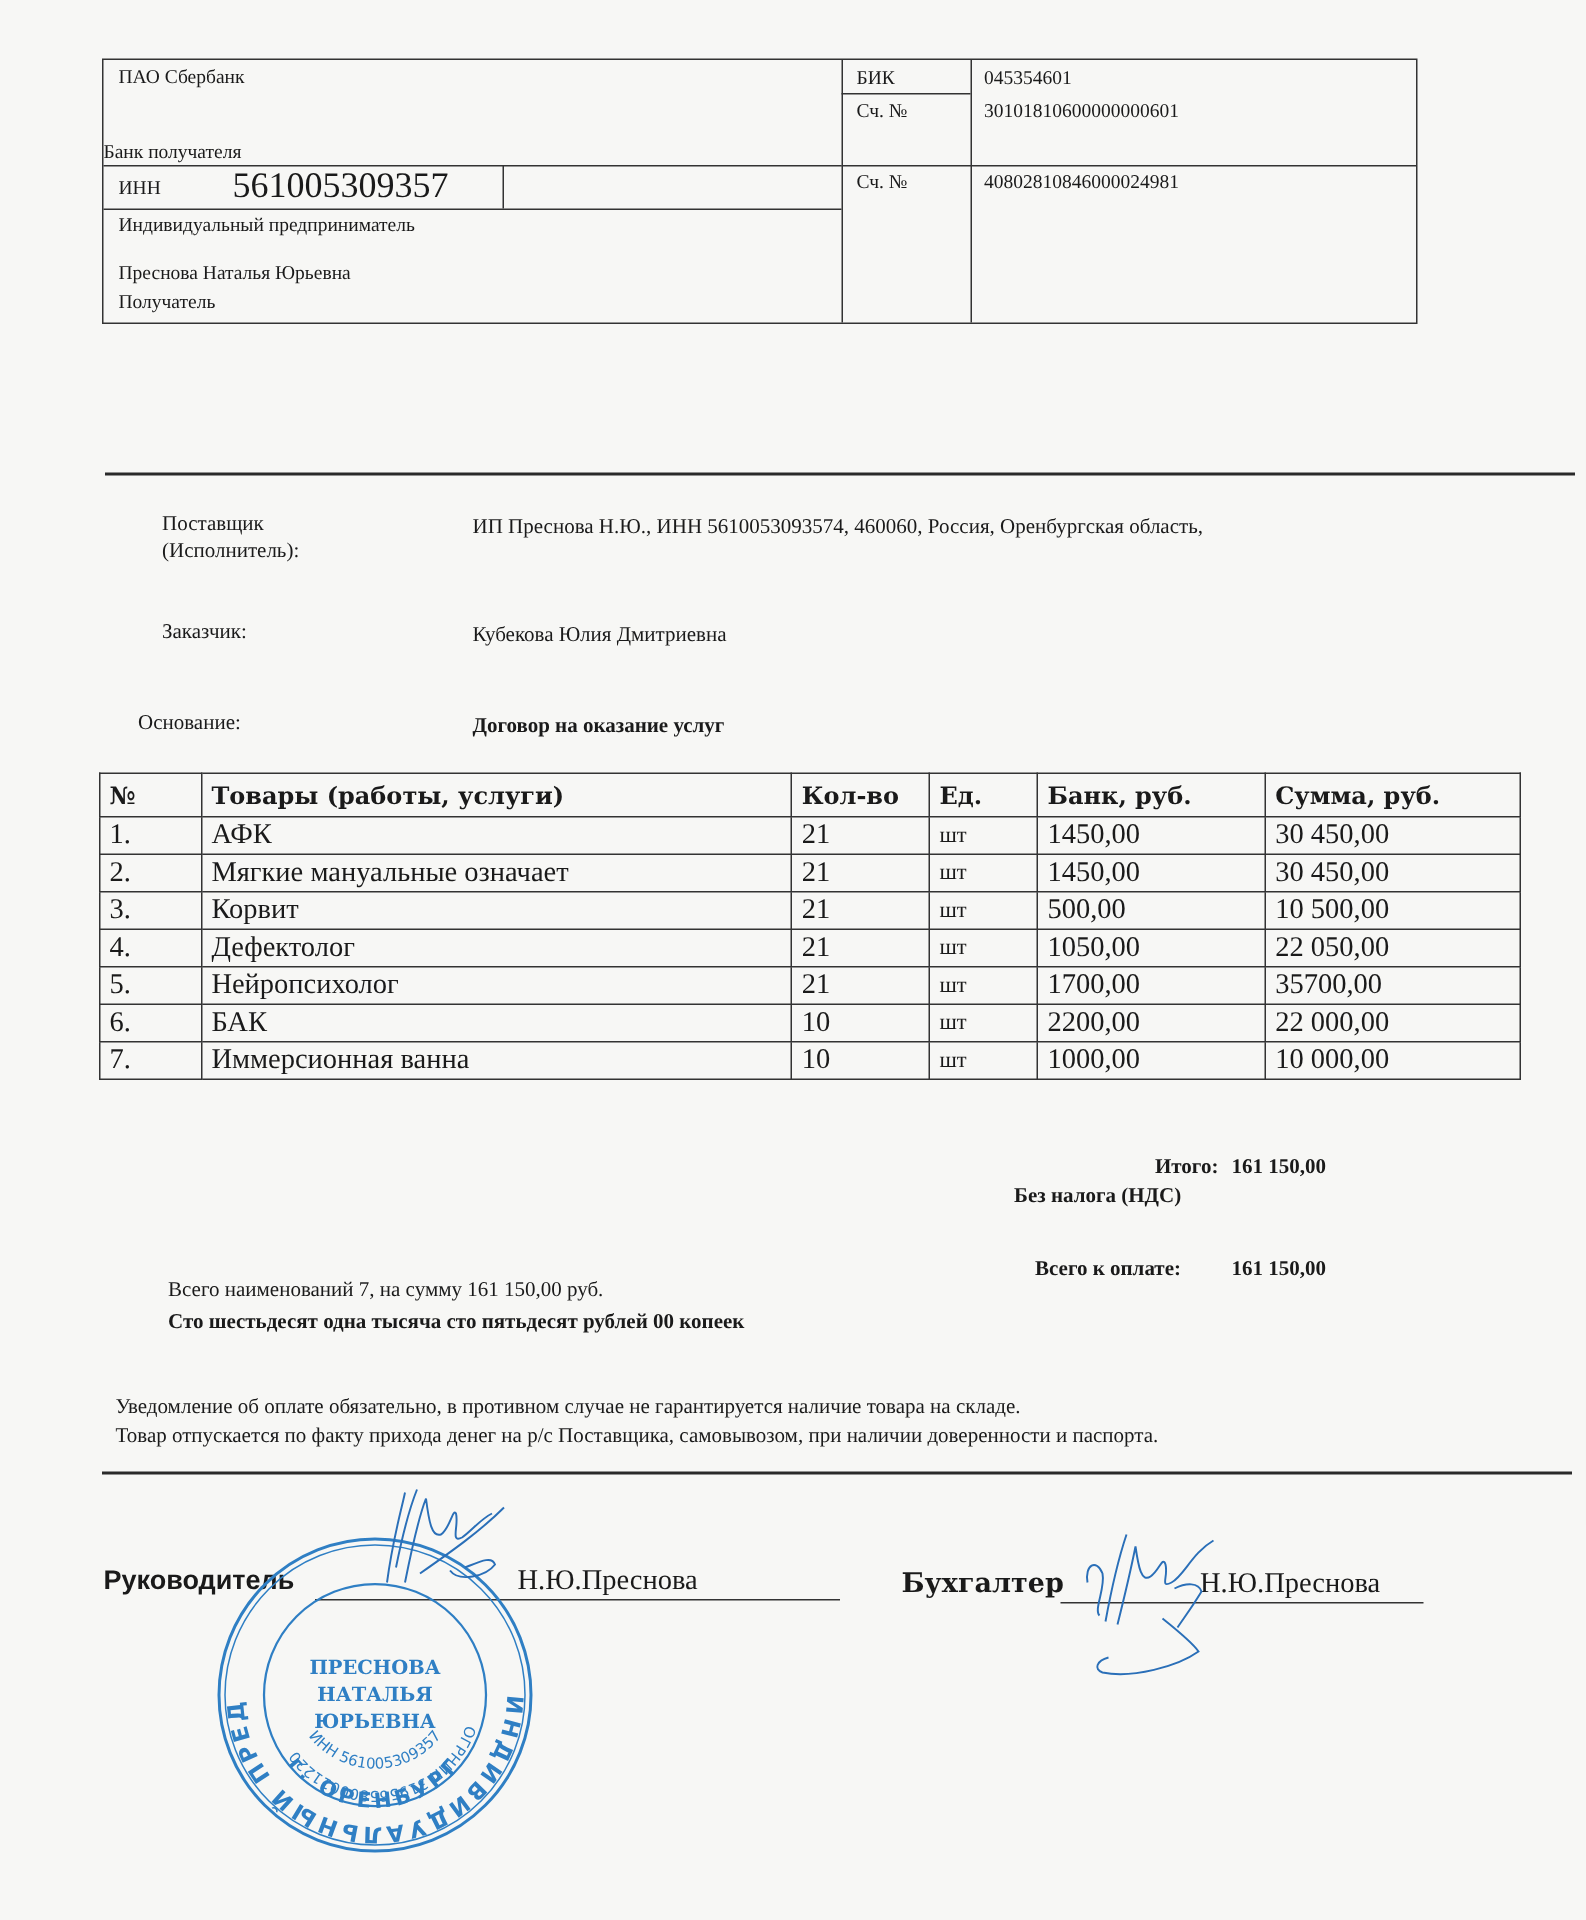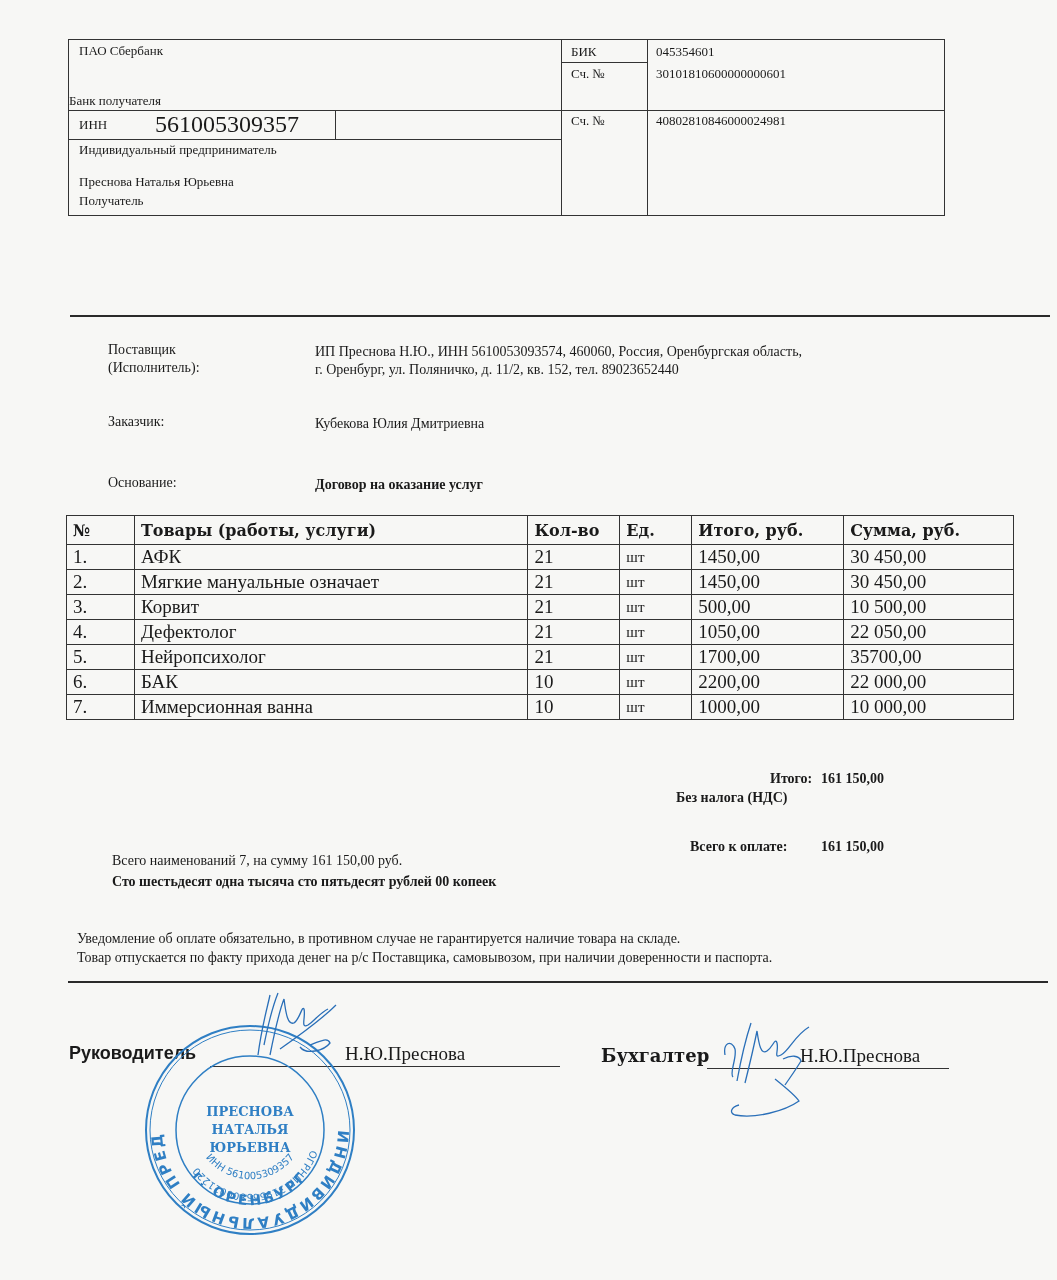--- a/index.html
+++ b/index.html
@@ -58,44 +58,43 @@
     <span class="abs t13" style="left:502px; top:73px;">Сч. №</span>
     <span class="abs t13" style="left:587px; top:73px;">40802810846000024981</span>
   </div>
 
 
   <div class="rule" style="left:70px; top:315px; width:980px;"></div>
 
   <span class="abs t14" style="left:108px; top:342px;">Поставщик</span>
   <span class="abs t14" style="left:108px; top:360px;">(Исполнитель):</span>
   <span class="abs t14" style="left:315px; top:344px;">ИП Преснова Н.Ю., ИНН 5610053093574,  460060, Россия, Оренбургская область,</span>
-  <span class="abs t14" style="left:315px; top:362px;"> г. Оренбург, ул. Поляничко, д. 11/2, кв. 152, тел. 89023652440</span>
 
   <span class="abs t14" style="left:108px; top:414px;">Заказчик:</span>
   <span class="abs t14" style="left:315px; top:416px;">Кубекова Юлия Дмитриевна</span>
 
-  <span class="abs t14" style="left:108px; top:475px;">Основание:</span>
+  <span class="abs t14" style="left:92px; top:475px;">Основание:</span>
   <span class="abs t14 bold" style="left:315px; top:477px;">Договор на оказание услуг</span>
 
   <table class="items">
     <colgroup>
       <col style="width:68px">
         <col style="width:394px">
         <col style="width:92px">
       <col style="width:72px">
         <col style="width:152px">
         <col style="width:170px">
     </colgroup>
     <thead>
       <tr>
         <th>№</th>
         <th>Товары (работы, услуги)</th>
         <th>Кол-во</th>
         <th>Ед.</th>
-        <th>Итого, руб.</th>
+        <th>Банк, руб.</th>
         <th>Сумма, руб.</th>
       </tr>
     </thead>
     <tbody>
       <tr>
         <td>1.</td>
         <td>АФК</td>
         <td>21</td>
         <td class="unit">шт</td>
         <td>1450,00</td>

